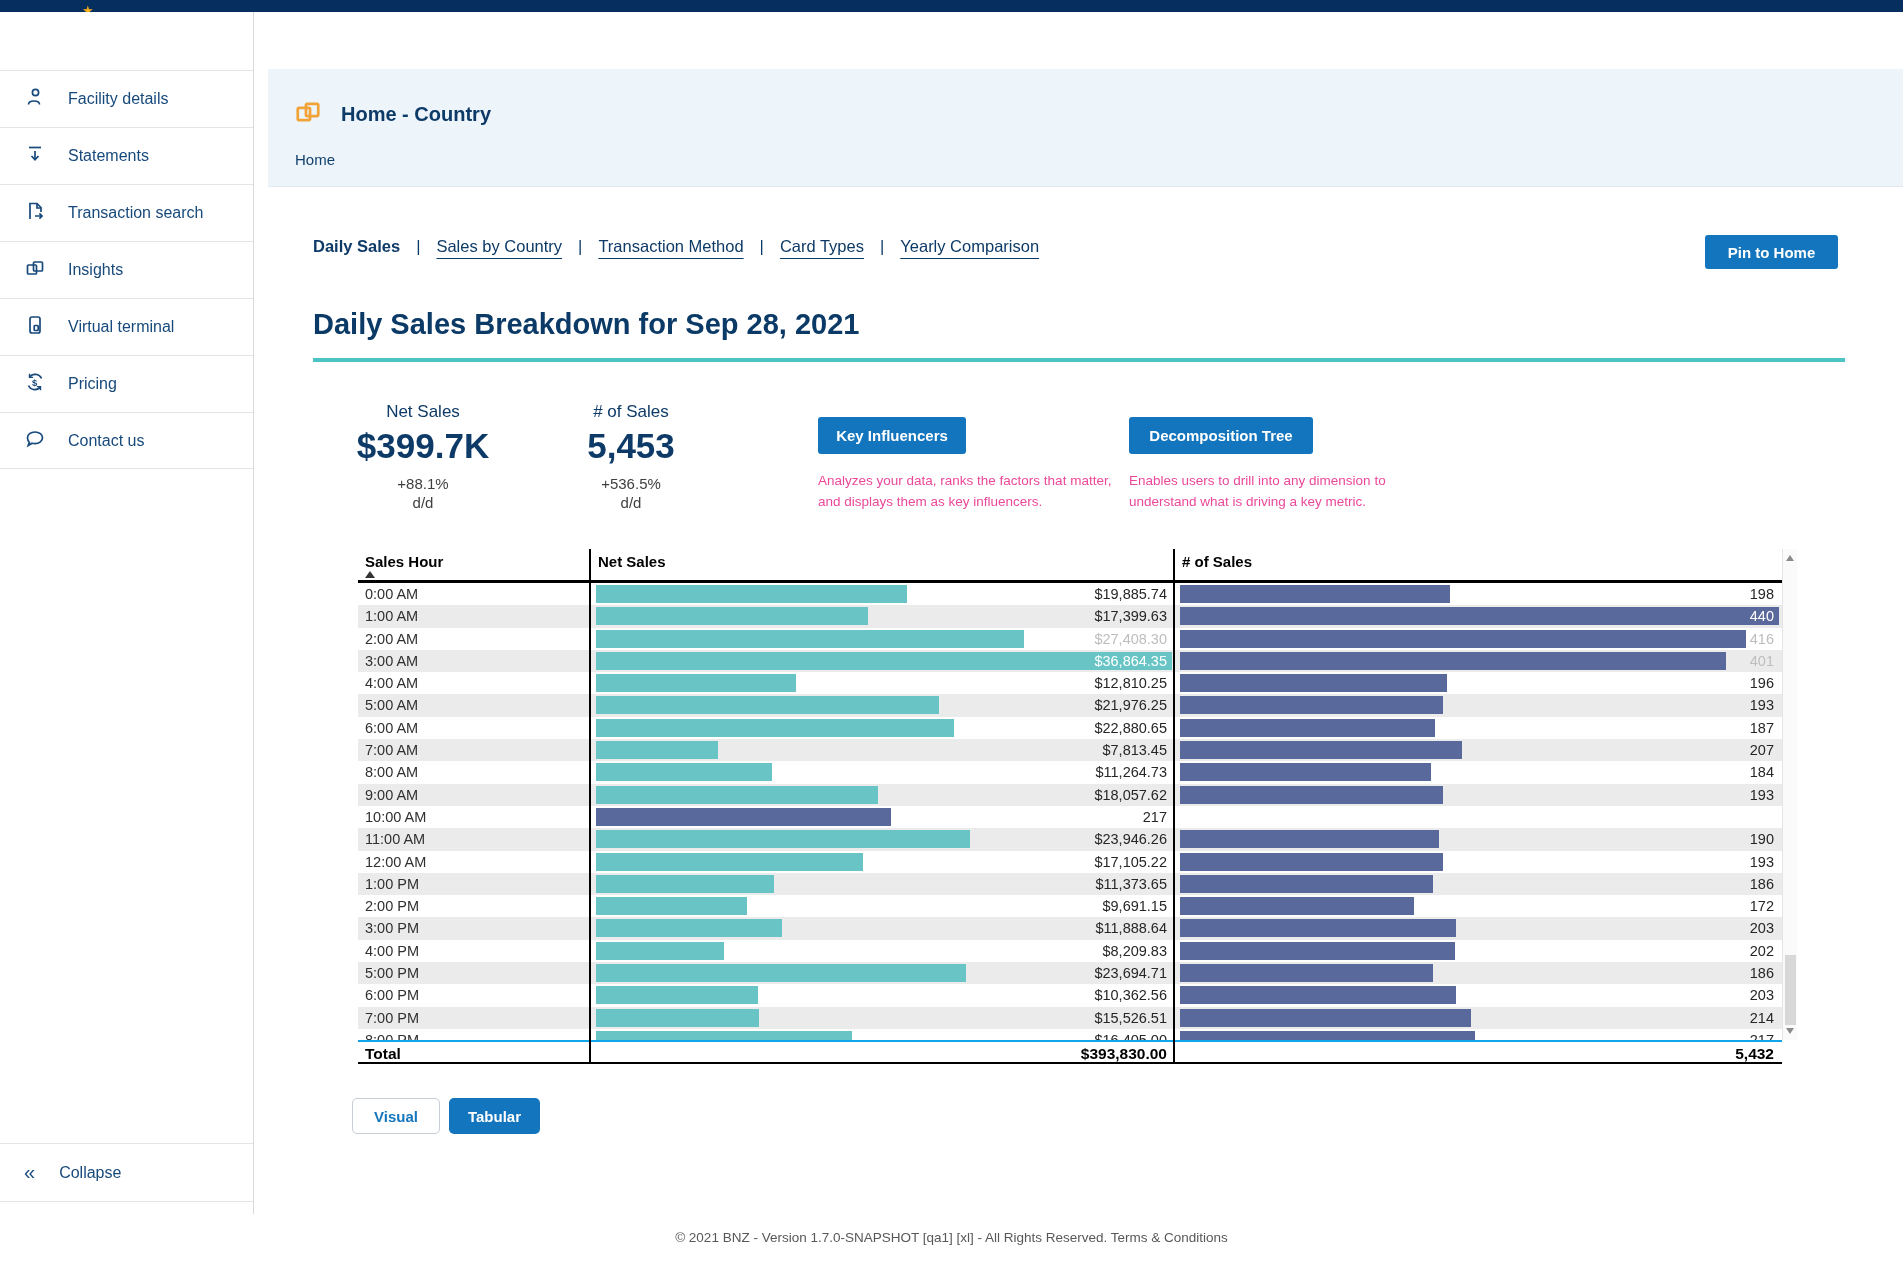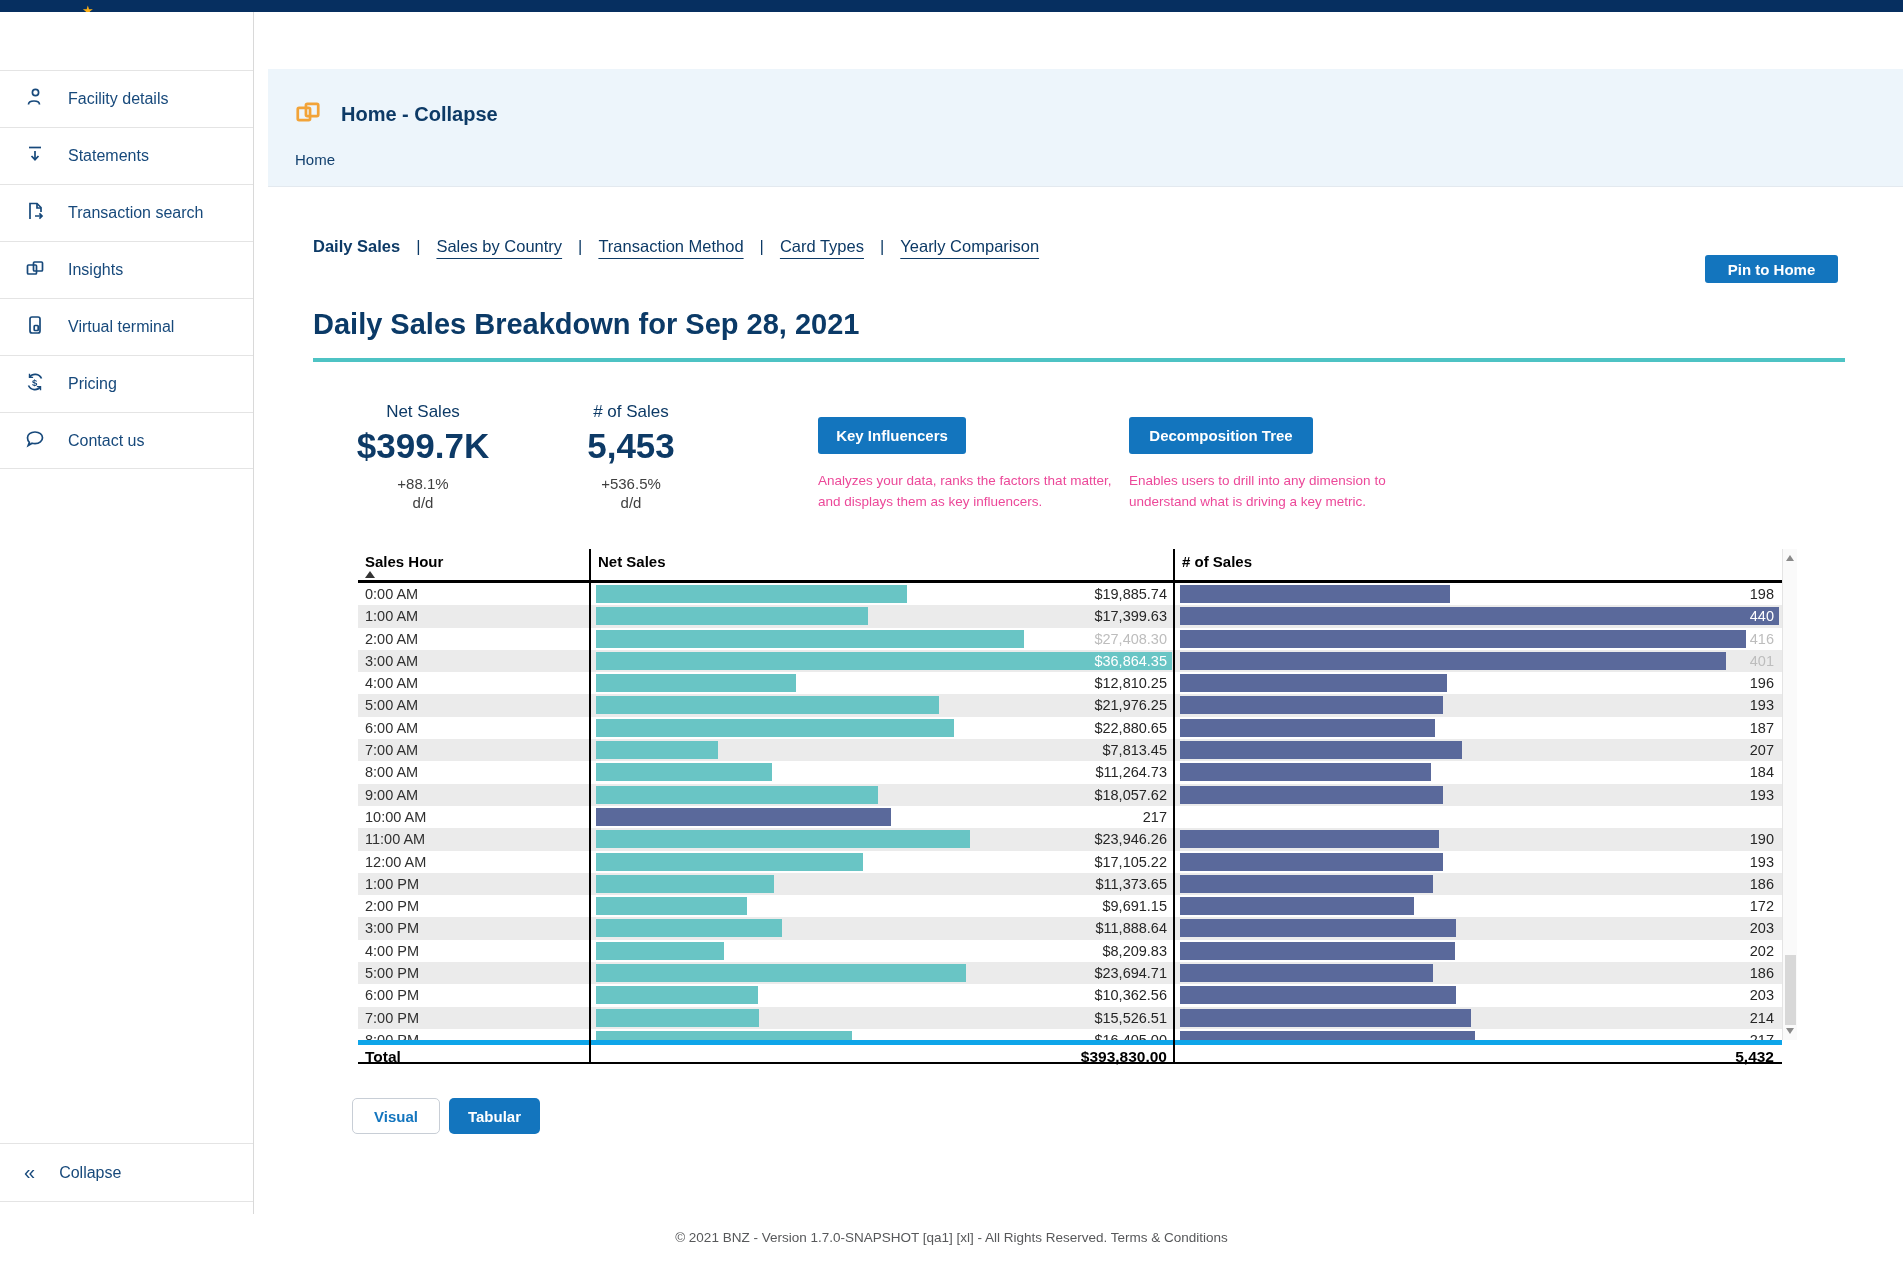--- a/index.html
+++ b/index.html
@@ -29,21 +29,21 @@
   .breadcrumb { position:absolute; left:27px; top:82px; font-size:15px; color:#12406e; cursor:pointer; }
 
   
   .tabs { position:absolute; left:313px; top:237px; display:flex; align-items:flex-start; font-size:16.5px; color:#0d3a66; }
   .tab { display:flex; align-items:center; cursor:pointer; }
   .tab .tab-label { text-decoration:underline; text-underline-offset:6px; text-decoration-thickness:1px; }
   .tab.active .tab-label { font-weight:700; text-decoration:none; }
   .tab:not(:last-child)::after { content:"|"; margin:0 16px; color:#0d3a66; }
 
   .btn-primary { background:#1375be; color:#fff; font-weight:700; font-size:15px; border:none; border-radius:3px; display:flex; align-items:center; justify-content:center; cursor:pointer; font-family:"Liberation Sans", sans-serif; }
-  .pin-btn { position:absolute; left:1705px; top:235px; width:133px; height:28px;margin-top:20px; }
+  .pin-btn { position:absolute; left:1705px; top:235px; width:133px; height:34px; }
 
   .page-title { position:absolute; left:313px; top:308px; font-size:29px; font-weight:700; color:#0b3a67; }
   .teal-rule { position:absolute; left:313px; top:358px; width:1532px; height:4px; background:#4ec3c4; }
 
   
   .kpi { position:absolute; width:150px; text-align:center; }
   .kpi-label { font-size:17px; color:#0d3a66; }
   .kpi-value { font-size:35px; font-weight:700; color:#0d3a66; margin-top:4px; }
   .kpi-delta { font-size:15px; color:#3f3f3f; margin-top:9px; }
   .kpi-period { font-size:15px; color:#3f3f3f; margin-top:2px; }
@@ -62,21 +62,21 @@
   .trow { display:grid; grid-template-columns:233px 584px 607px; height:22.3px; background:#fff; cursor:pointer; }
   .trow.alt { background:#ebebeb; }
   .tcell { position:relative; overflow:hidden; }
   .hour { font-size:14.5px; color:#303030; padding:3px 0 0 7px; }
   .bar { position:absolute; left:5px; top:2px; height:18px; }
   .bar.net { background:#69c5c5; }
   .bar.cnt { background:#5a699b; }
   .val { position:absolute; right:8px; top:3px; font-size:14.5px; color:#262626; }
   .val.muted { color:#bdbdbd; }
   .val.inverse { color:#ffffff; }
-  .trow-total { display:grid; grid-template-columns:233px 584px 607px; height:24px; border-top:5px solid #0ea5e9; border-bottom:2px solid #000; background:#fff; }
+  .trow-total { display:grid; grid-template-columns:233px 584px 607px; height:24px; border-top:2px solid #0ea5e9; border-bottom:2px solid #000; background:#fff; }
   .total-label { font-size:15.5px; font-weight:700; color:#000; padding:3px 0 0 7px; }
   .total-val { font-size:15.5px; font-weight:700; color:#000; text-align:right; padding:3px 8px 0 0; }
   .vsep1, .vsep2 { position:absolute; top:0; width:2px; background:#000; }
   .vsep1 { left:231px; } .vsep2 { left:815px; }
 
   
   .scrollbar { position:absolute; left:1782px; top:549px; width:15px; height:491px; background:#fafafa; border-left:1px solid #e4e4e4; }
   .scroll-thumb { position:absolute; left:2px; top:406px; width:11px; height:70px; background:#d8d8d8; }
   .caret { position:absolute; left:3px; width:0; height:0; border-left:4.5px solid transparent; border-right:4.5px solid transparent; }
   .caret.up { top:6px; border-bottom:6px solid #8a8a8a; }
@@ -189,21 +189,21 @@
   </aside>
 
   <div class="band">
     <div class="band-title-row">
       <span>
         <svg width="30" height="30" viewBox="0 0 22 22" fill="none" stroke="#f2a338" stroke-width="2">
           <rect x="3.5" y="8" width="9" height="9" rx="1"></rect>
             <rect x="9.5" y="5" width="9" height="9" rx="1"></rect>
         </svg>
       </span>
-      <span class="band-title">Home - Collapse</span>
+      <span class="band-title">Home - Country</span>
     </div>
     <span class="breadcrumb">Home</span>
   </div>
 
   <nav class="tabs">
     <div class="tab active">
         <span class="tab-label">Daily Sales</span>
       </div>
     <div class="tab">
         <span class="tab-label">Sales by Country</span>

